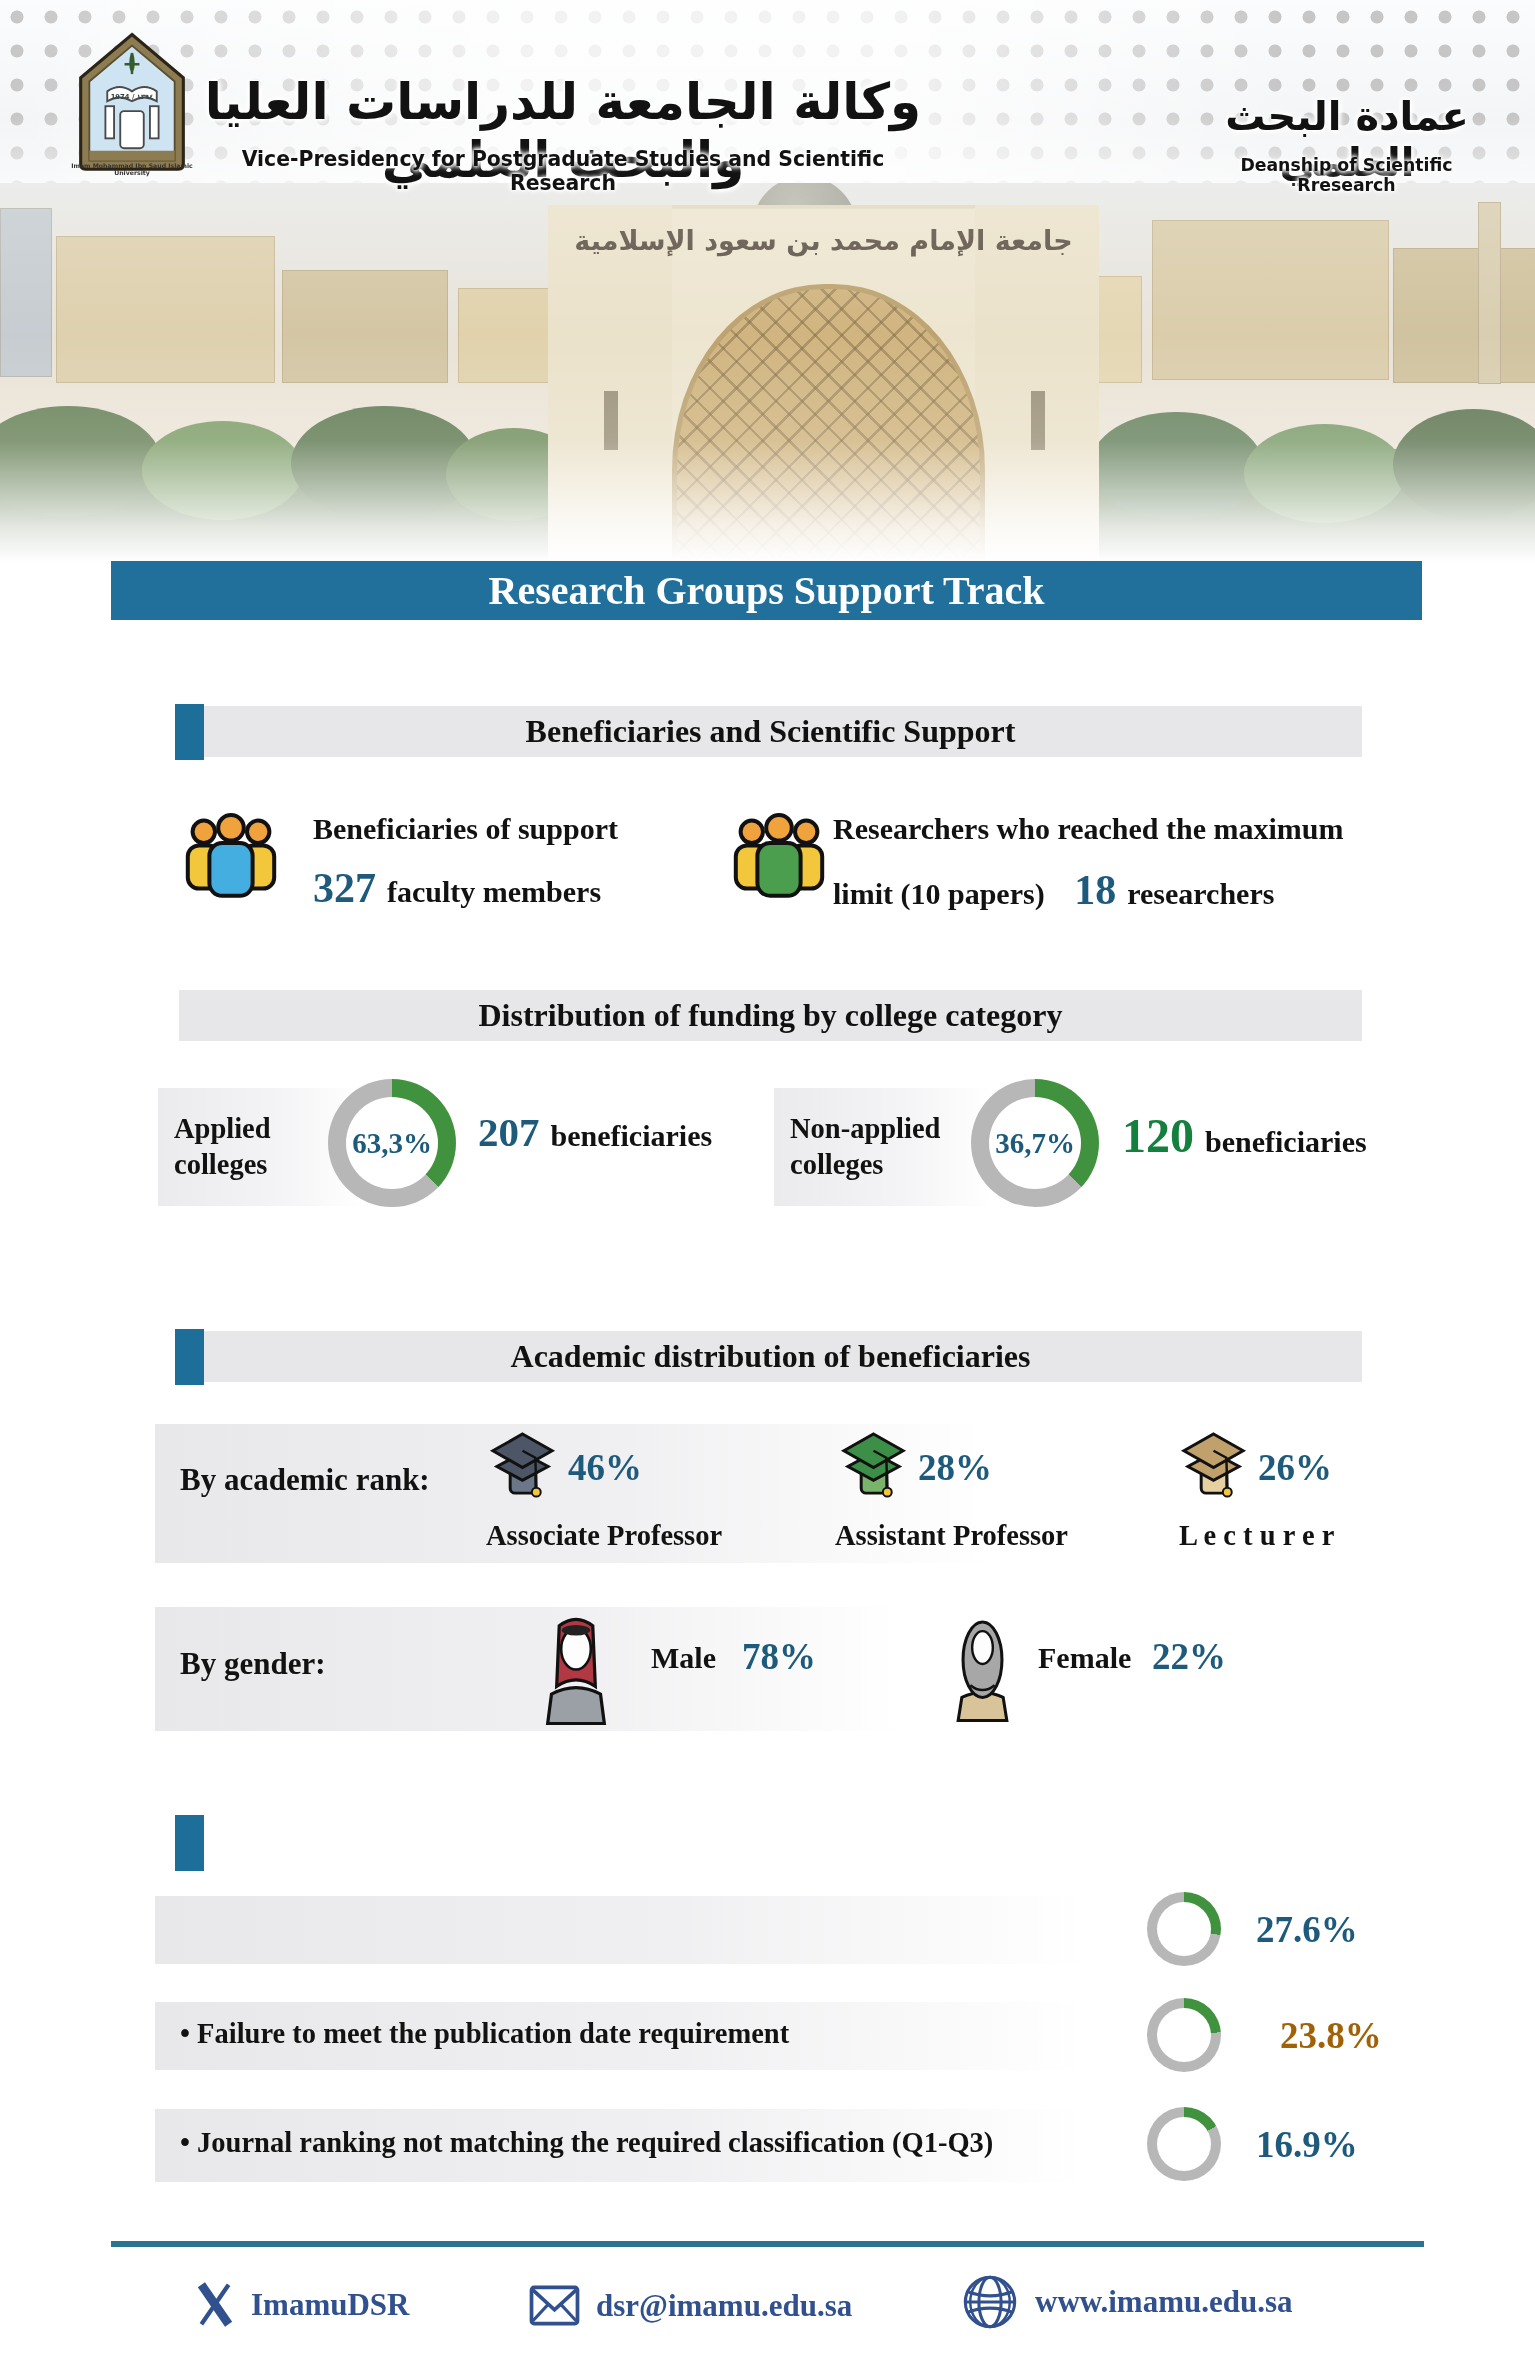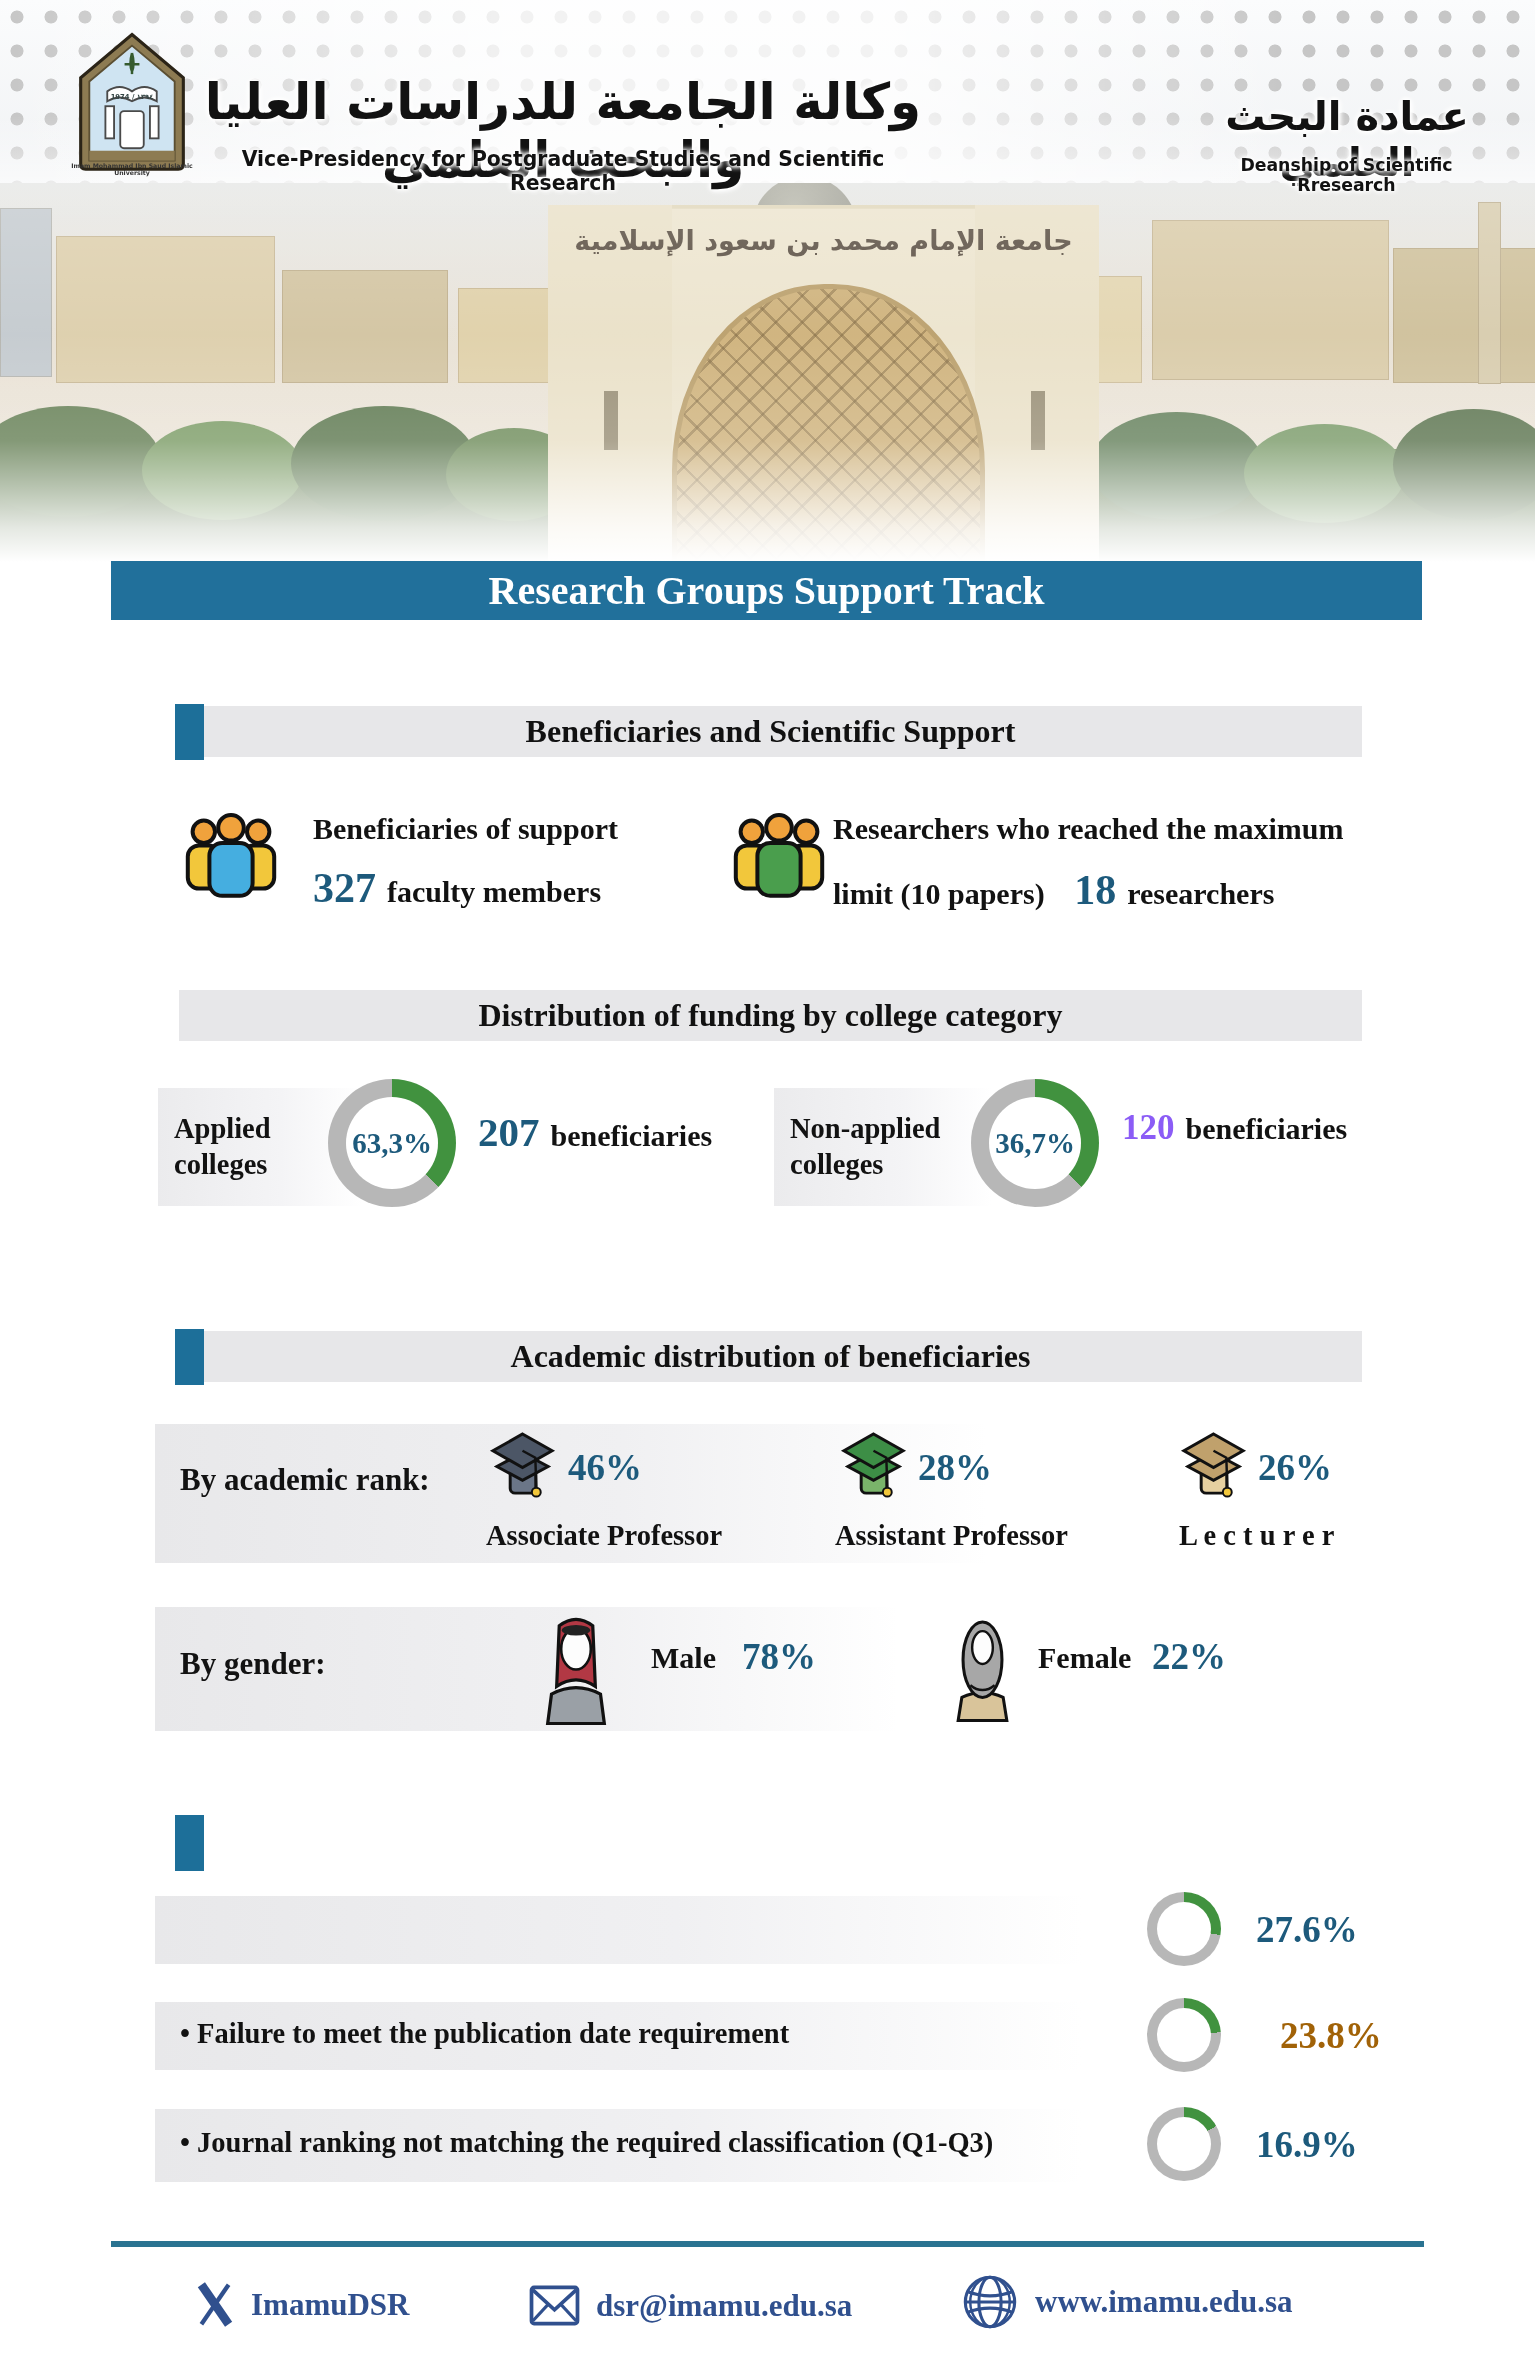--- a/index.html
+++ b/index.html
@@ -175,21 +175,21 @@
     <span style="font-size:30px;font-weight:700;">beneficiaries</span>
   </div>
 
   <div class="abs lblbox" style="left:774px;top:1088px;width:217px;height:118px;padding-left:16px;box-sizing:border-box;">Non-applied colleges</div>
   <div class="abs donut" style="left: 971px; top: 1079px; width: 128px; height: 128px; background: conic-gradient(rgb(65, 146, 63) 0deg, rgb(65, 146, 63) 37%, rgb(183, 183, 183) 37%, rgb(183, 183, 183) 100%);">
     <div class="hole" style="width:92px;height:92px;">
       <span class="num" style="font-size: 29px; color: rgb(29, 90, 124);">36,7%</span>
     </div>
   </div>
   <div class="abs stat-line" style="left:1122px;top:1108px;">
-    <span class="num" style="font-size: 35px; color: #8b5cf6;">120</span>
+    <span class="num" style="font-size: 48px; color: #15803d;">120</span>
     <span style="font-size:30px;font-weight:700;">beneficiaries</span>
   </div>
 
   <div class="abs secbar" style="top:1331px;">Academic distribution of beneficiaries</div>
   <div class="abs accent" style="left: 175px; top: 1329px; background: rgb(29, 111, 153);"></div>
 
   <div class="abs band" style="left:155px;top:1424px;width:1040px;height:139px;"></div>
   <div class="abs" style="left:180px;top:1462px;font-weight:700;font-size:31px;">By academic rank:</div>
 
   <svg class="abs" style="left:488px;top:1429px;" width="69" height="79" viewBox="0 0 140 160">

